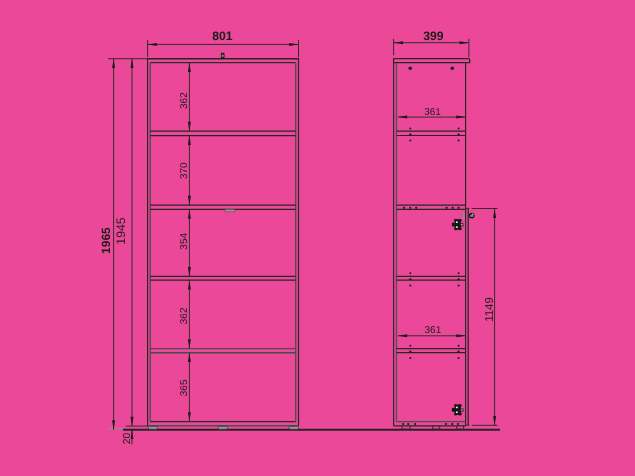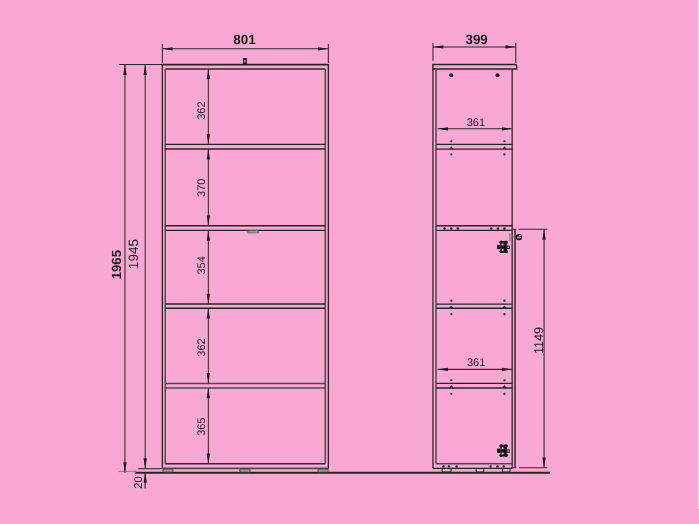--- a/index.html
+++ b/index.html
@@ -1,16 +1,16 @@
 <!DOCTYPE html>
 <html><head>
 <meta charset="utf-8">
 <style>
   html,body{margin:0;padding:0;background:#ffffff;}
-  .canvas{position:relative;width:635px;height:476px;background:#f9a8d4;overflow:hidden;}
+  .canvas{position:relative;width:635px;height:476px;background:#ec4899;overflow:hidden;}
   svg{position:absolute;left:0;top:0;}
   text{font-family:"Liberation Sans", sans-serif;fill:#1c1c1c;text-rendering:geometricPrecision;-webkit-font-smoothing:antialiased;}
 </style>
 </head>
 <body>
 <div class="canvas">
 <svg width="635" height="476" viewBox="0 0 635 476">
 
 <g>
 <line x1="107.5" y1="428.6" x2="124" y2="428.6" stroke="#8d8d8d" stroke-width="1.2"></line>

